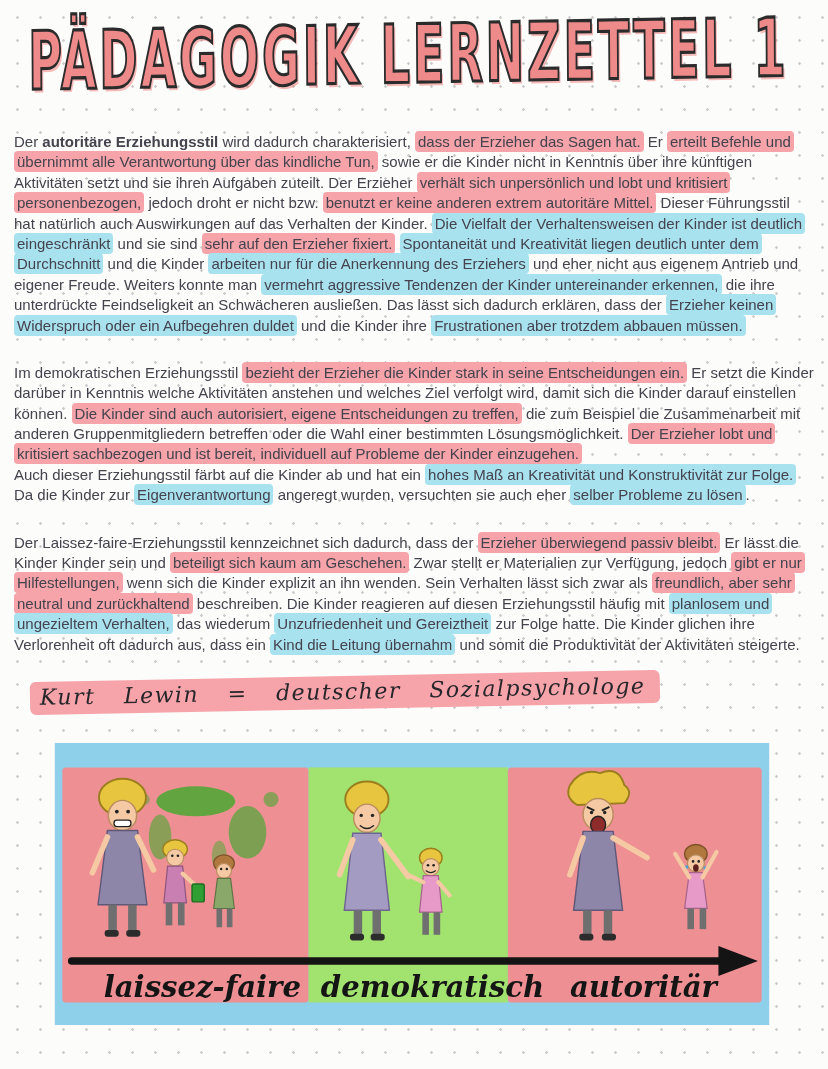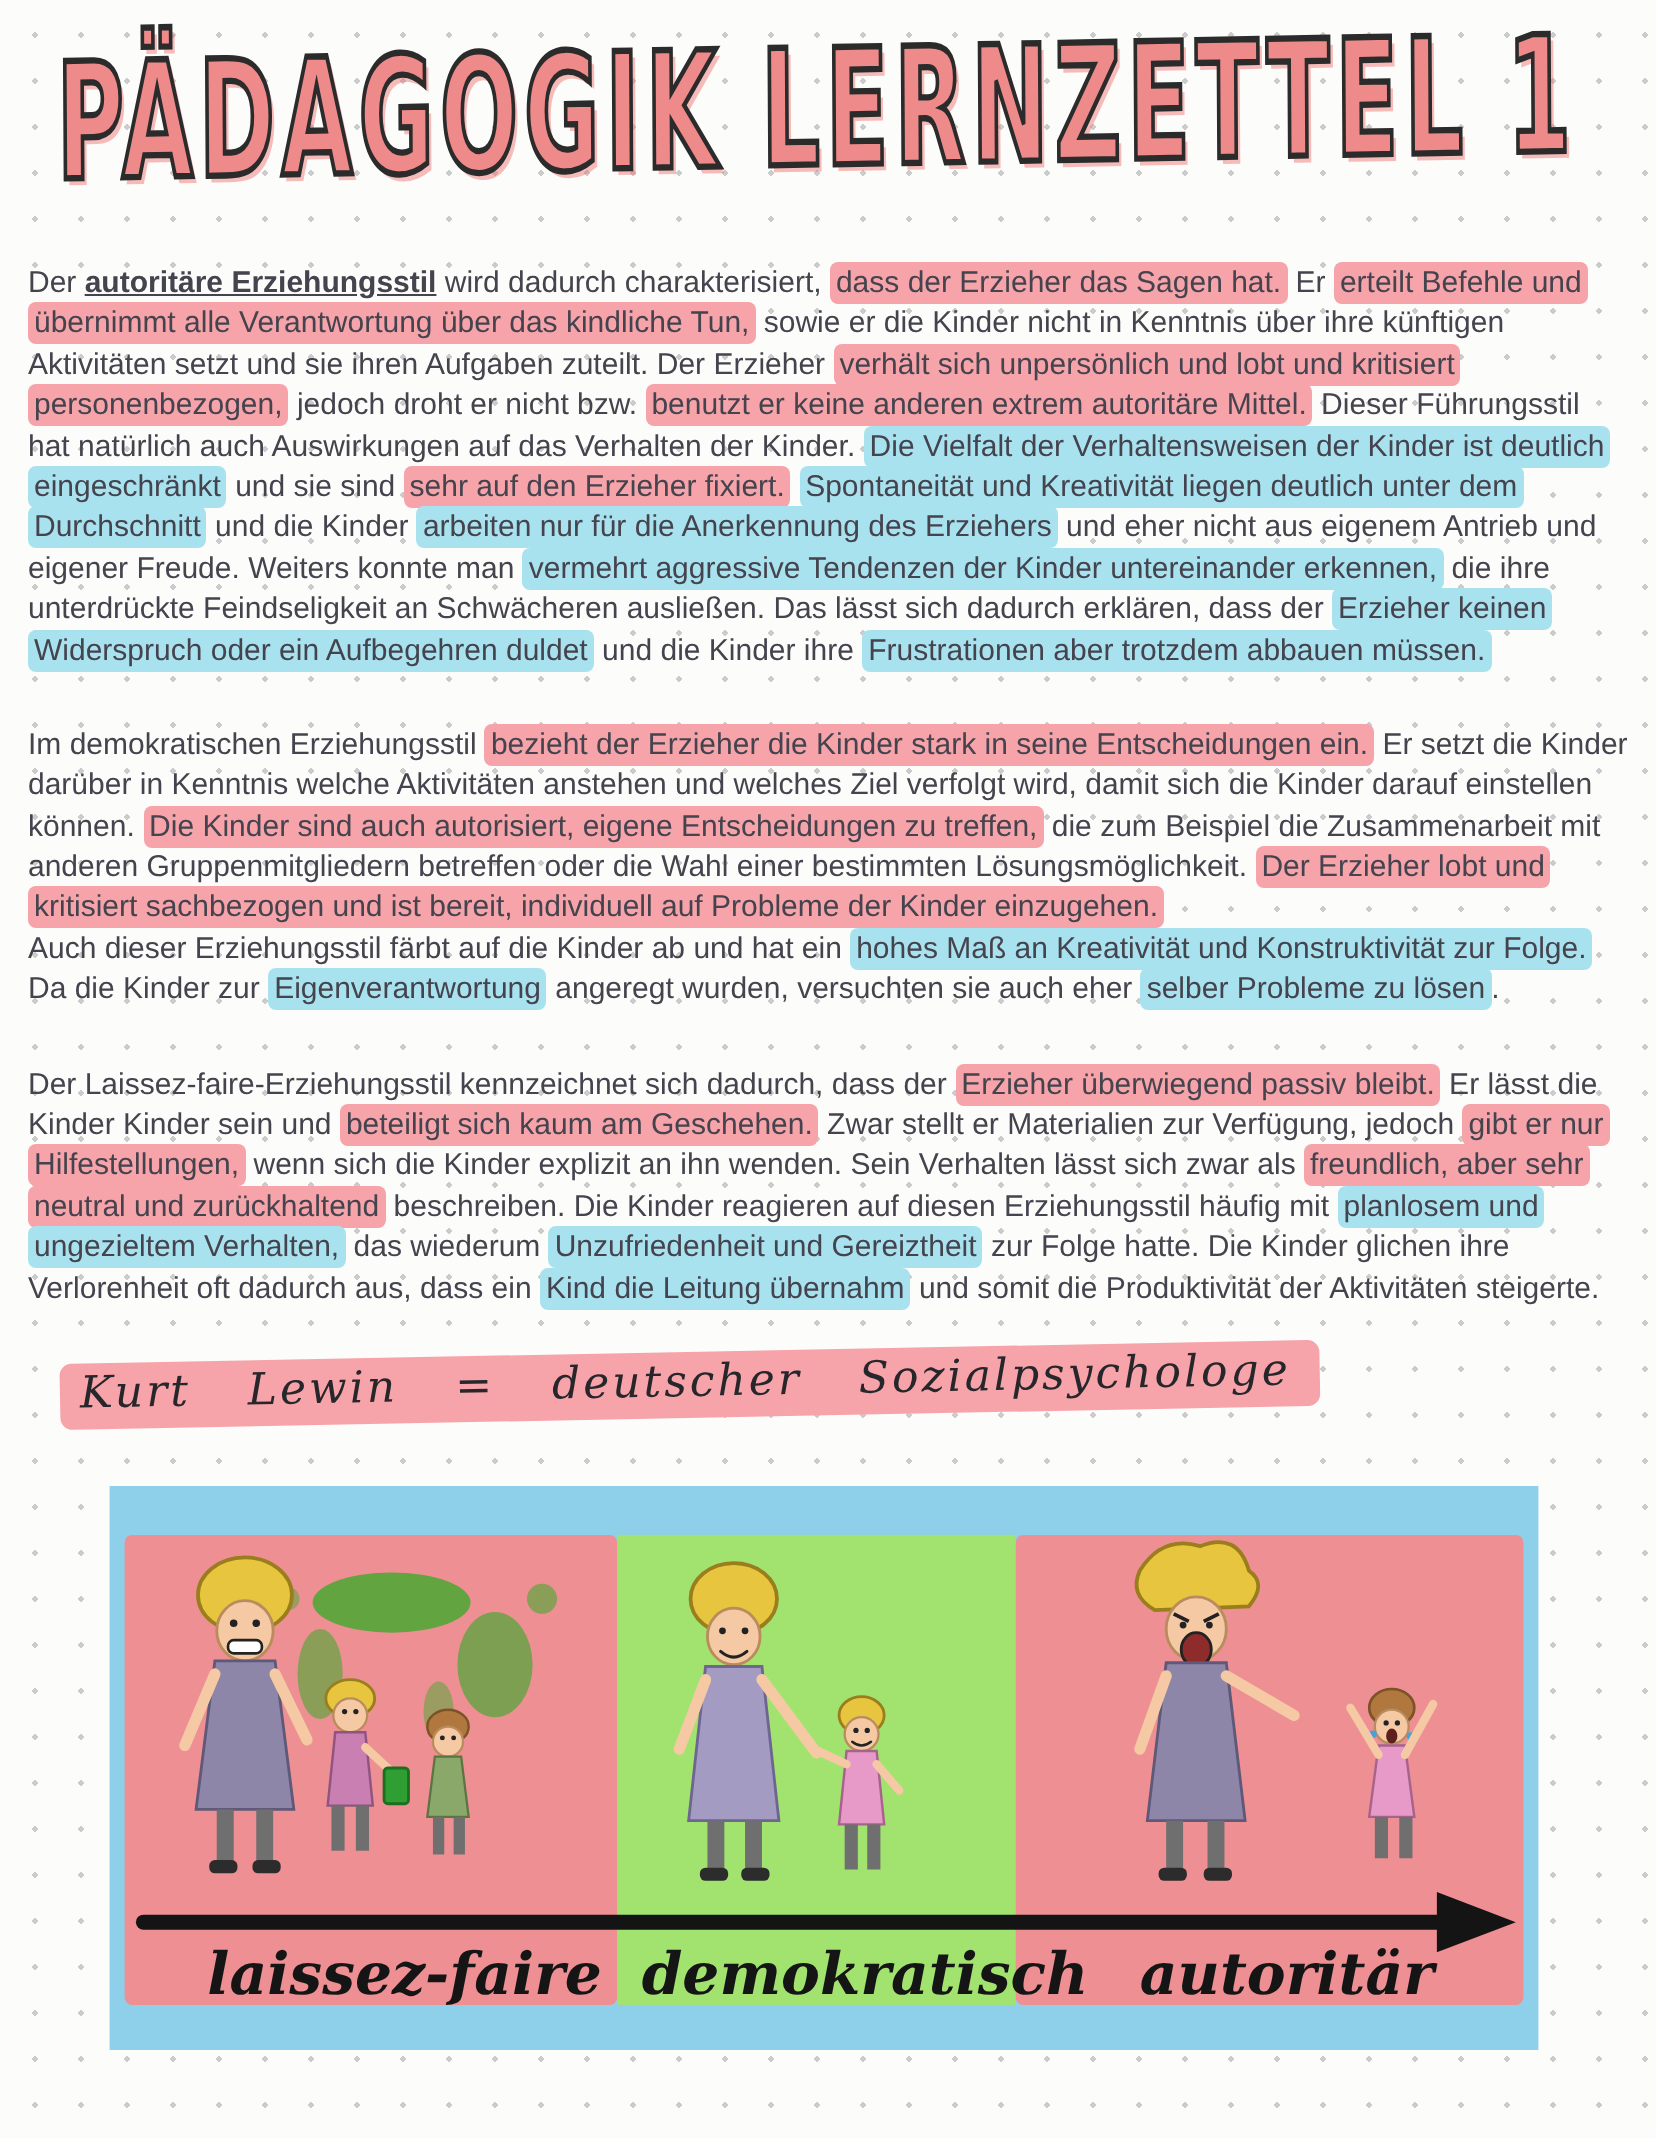--- a/index.html
+++ b/index.html
@@ -39,21 +39,21 @@
   .seg-plain { }
   .seg-pink, .seg-blue {
     padding: 2px 3px;
     border-radius: 4px;
     -webkit-box-decoration-break: clone;
     box-decoration-break: clone;
     text-align: center;
   }
   .seg-pink { background: #f6a3a9; }
   .seg-blue { background: #a9e2ef; }
-  .seg-bold-underline { font-weight: 700; text-decoration: underline; }
+  .seg-bold-underline { font-weight: 700; }
   .seg-underline { }
 
   .note-wrap { margin: 6px 0 0 30px; }
   .handwritten-note {
     display: inline-block;
     font-family: "DejaVu Serif", serif;
     font-style: italic;
     font-size: 22px;
     letter-spacing: 1.5px;
     word-spacing: 20px;

